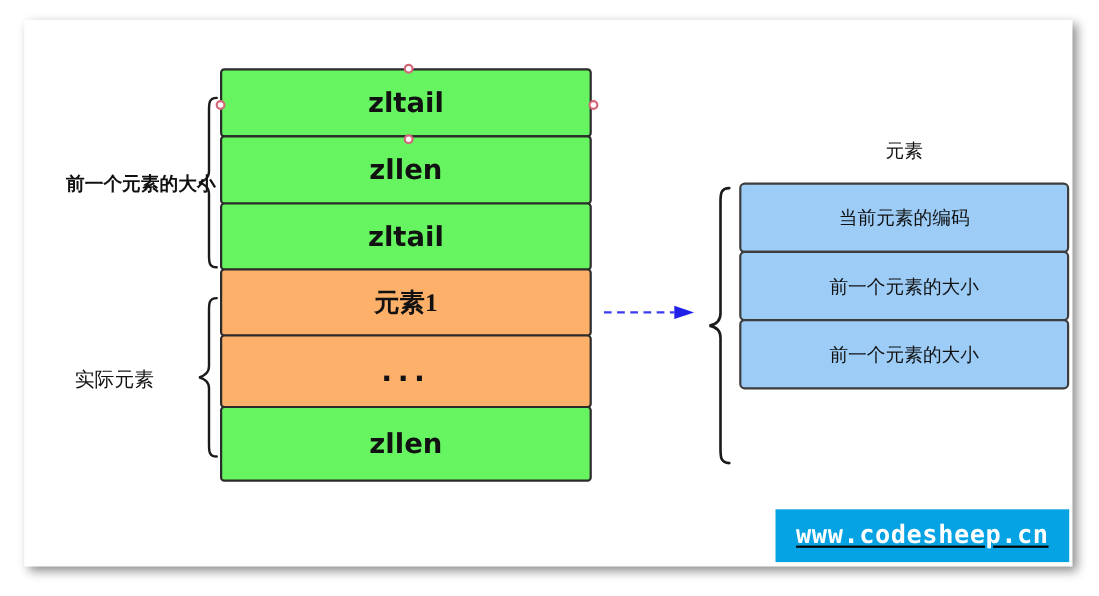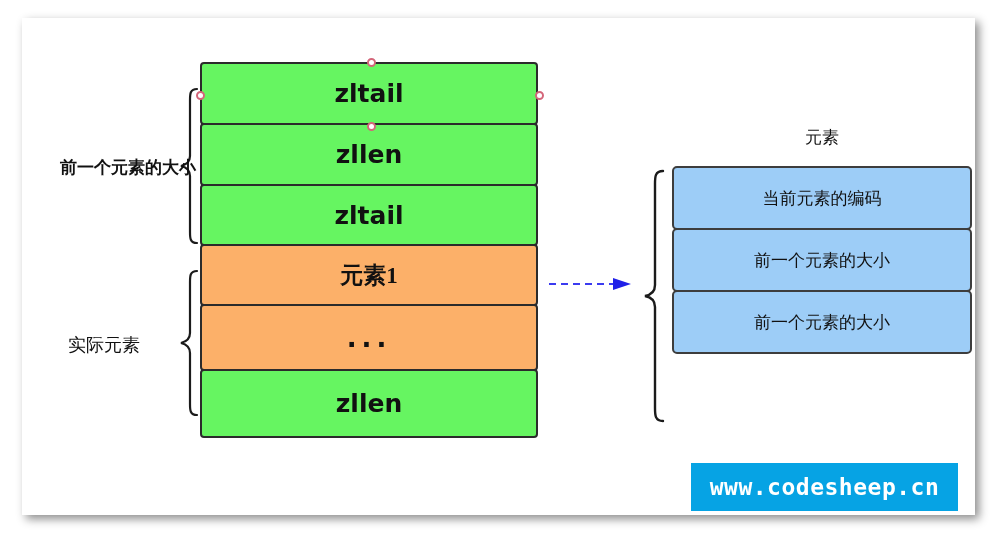--- a/index.html
+++ b/index.html
@@ -100,24 +100,24 @@
     border-radius:5px;
     display:flex;align-items:center;justify-content:center;
     font-family:"DejaVu Serif", serif;
     font-size:17px;color:#111;
     margin-top:-2px;
   }
   .bcell:first-child{margin-top:0;}
 
   
   .watermark{
-    position:absolute;left:669px;top:445px;
+    position:absolute;left:683px;top:445px;
     width:267px;height:48px;
     background:#06a3e4;
-    display:flex;align-items:center;justify-content:center;
+    display:flex;align-items:center;justify-content:center;text-decoration:underline;
   }
   .watermark span{
     font-family:"DejaVu Sans Mono", monospace;
     font-size:23px;font-weight:bold;color:#ffffff;letter-spacing:0.5px;
   }
 </style>
 </head>
 <body>
 
 <div id="stage">

